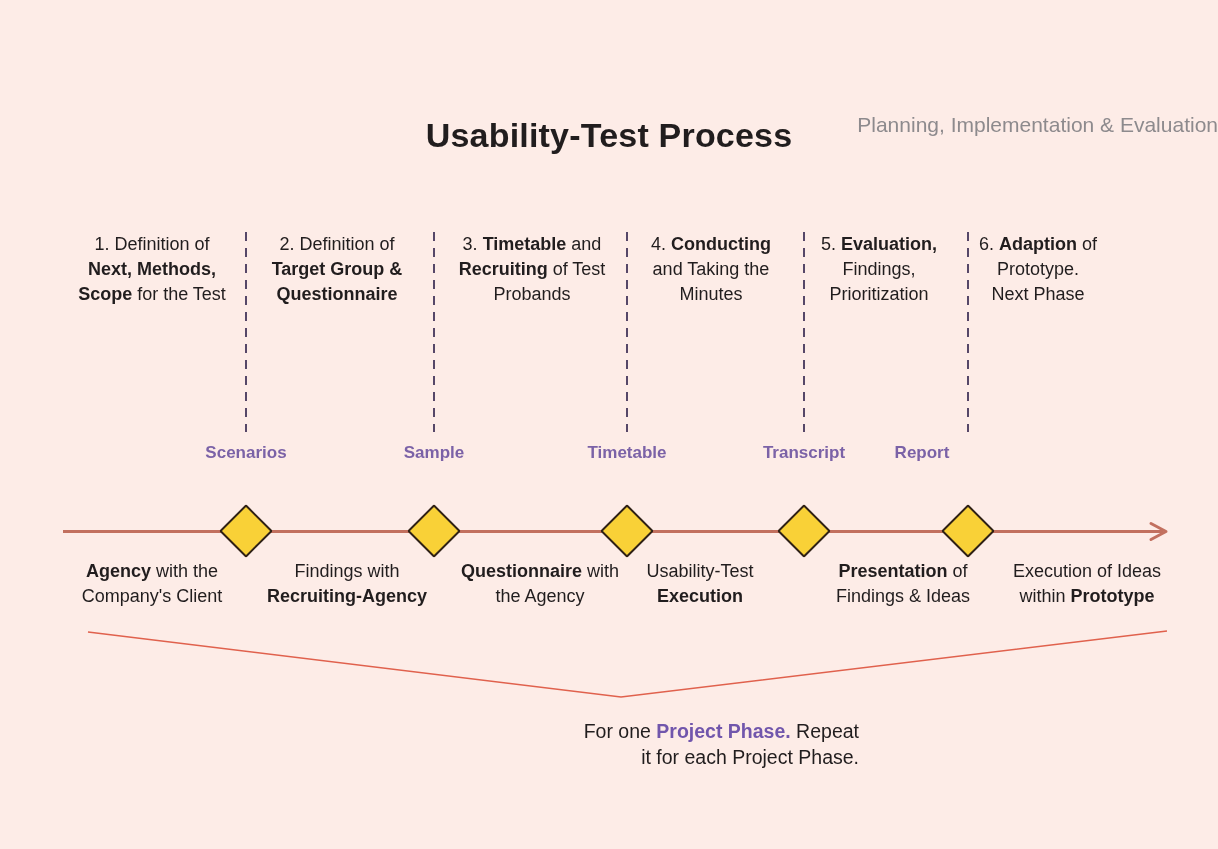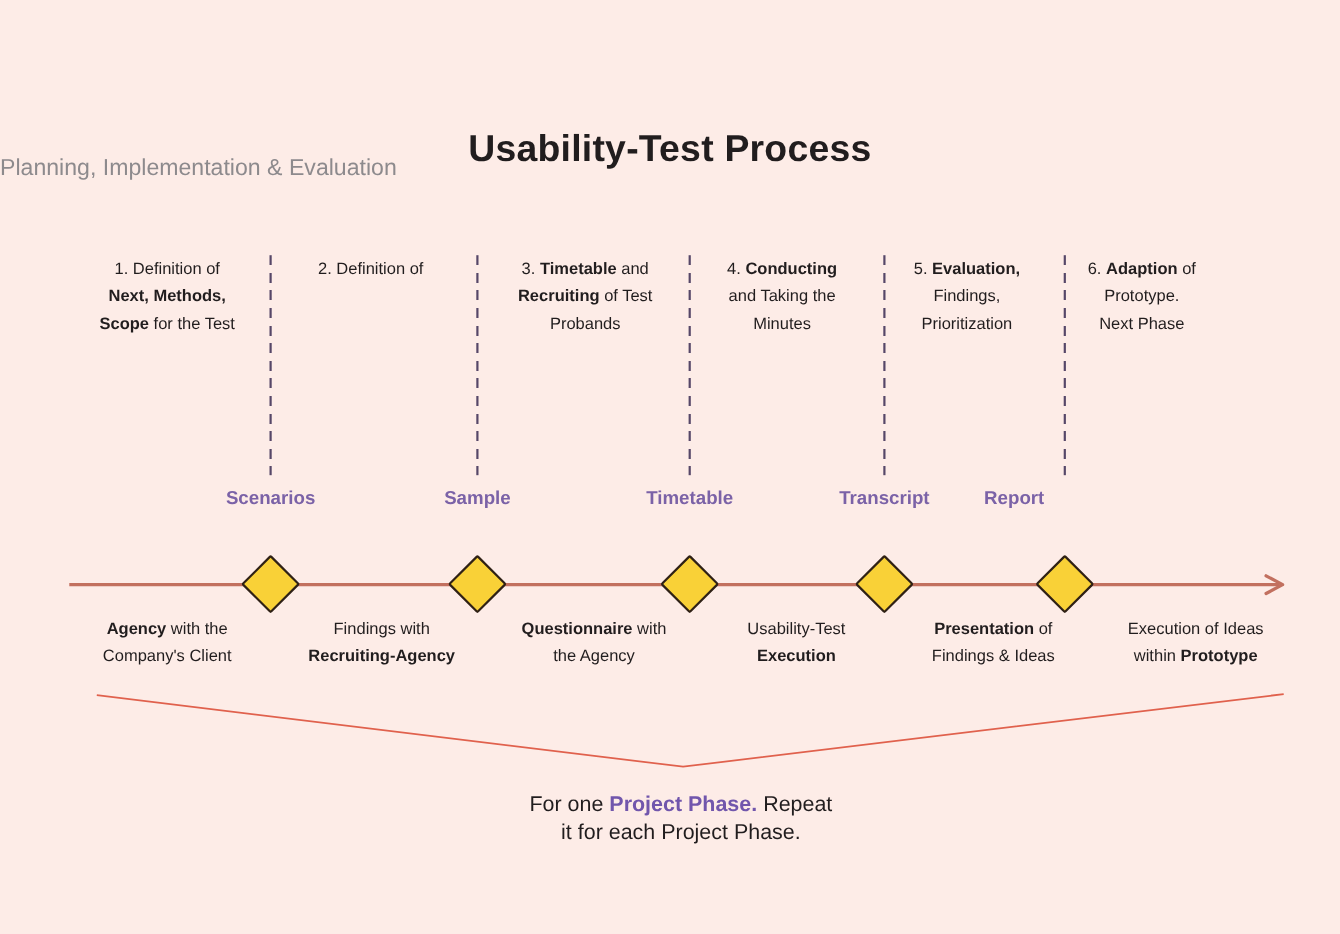--- a/index.html
+++ b/index.html
@@ -17,29 +17,29 @@
     color:var(--text,#211d1e);
   }
   .title{
     position:absolute;left:0;top:80px;width:1218px;
     text-align:center;
     font-size:34px;font-weight:700;letter-spacing:.2px;
     color:var(--text,#211d1e);
     margin-top:36px;
   }
   .subtitle{
-    position:absolute;left:0;top:141px;width:1218px;
-    text-align:left;
+    position:absolute;left:0;top:113px;width:1218px;
+    text-align:right;
     font-size:21px;font-weight:400;
     color:var(--subtitle,#8d8a8d);
   }
   .phase,.deliverable{
     position:absolute;
     text-align:center;
-    font-size:15px;line-height:25px;font-weight:400;
+    font-size:18px;line-height:25px;font-weight:400;
     white-space:pre-line;
   }
   .phase{top:232px;width:200px;}
   .deliverable{top:559px;width:224px;}
   .b{font-weight:700;}
   .pp{color:var(--note-purple,#7156ac);}
   .separator{
     position:absolute;top:232px;width:2px;height:200px;
     background:repeating-linear-gradient(to bottom,var(--dash,#564768) 0 9px,transparent 9px 16px);
   }
@@ -52,21 +52,21 @@
   .diamond{
     position:absolute;top:512px;width:38px;height:38px;
     box-sizing:border-box;
     background:var(--diamond-fill,#f9d137);
     border:2.5px solid var(--diamond-border,#2f2115);
     transform:rotate(45deg);
     border-radius:2px;
   }
   .note{
     position:absolute;left:379px;top:718px;width:480px;
-    text-align:center;
+    text-align:right;
     font-size:19.5px;line-height:26px;
     white-space:pre-line;
     color:var(--text,#211d1e);
   }
   .note .pp{font-weight:700;}
   svg.layer{position:absolute;left:0;top:0;pointer-events:none;}
 </style>
 </head>
 <body>
 
@@ -79,21 +79,22 @@
     <path d="M63 531.5 H1163" fill="none" stroke-width="3" class="stroke-timeline" stroke="#c2705f"></path>
     <path d="M1151 523.5 L1166 531.5 L1151 539.5" fill="none" stroke-width="3" stroke-linecap="round" stroke-linejoin="round" class="stroke-timeline" stroke="#c2705f"></path>
     <path d="M88 632 L621 697 L1167 631" fill="none" stroke-width="1.6" class="stroke-bracket" stroke="#e0614d"></path>
   </svg>
 
   <div id="phases">
       <div class="phase" style="left: 52px;"><span>1. Definition of
 </span><span class="b">Next, Methods,</span><span>
 </span><span class="b">Scope</span><span> for the Test</span></div>
       <div class="phase" style="left: 237px;"><span>2. Definition of
-</span></div>
+</span><span class="b">Target Group &amp;
+Questionnaire</span></div>
       <div class="phase" style="left: 432px;"><span>3. </span><span class="b">Timetable</span><span> and
 </span><span class="b">Recruiting</span><span> of Test
 Probands</span></div>
       <div class="phase" style="left: 611px;"><span>4. </span><span class="b">Conducting</span><span>
 and Taking the
 Minutes</span></div>
       <div class="phase" style="left: 779px;"><span>5. </span><span class="b">Evaluation,</span><span>
 Findings,
 Prioritization</span></div>
       <div class="phase" style="left: 938px;"><span>6. </span><span class="b">Adaption</span><span> of
@@ -119,21 +120,21 @@
       <div class="milestone-label" style="left: 837px;">Report</div>
       <div class="diamond" style="left: 949px;"></div>
     </div>
   <div id="deliverables">
       <div class="deliverable" style="left: 40px;"><span class="b">Agency</span><span> with the
 Company's Client</span></div>
       <div class="deliverable" style="left: 235px;"><span>Findings with
 </span><span class="b">Recruiting-Agency</span></div>
       <div class="deliverable" style="left: 428px;"><span class="b">Questionnaire</span><span> with
 the Agency</span></div>
-      <div class="deliverable" style="left: 612px;"><span>Usability-Test
+      <div class="deliverable" style="left: 588px;"><span>Usability-Test
 </span><span class="b">Execution</span></div>
       <div class="deliverable" style="left: 791px;"><span class="b">Presentation</span><span> of
 Findings &amp; Ideas</span></div>
       <div class="deliverable" style="left: 975px;"><span>Execution of Ideas
 within </span><span class="b">Prototype</span></div>
     </div>
 
   <div class="note"><span>For one </span><span class="b pp">Project Phase.</span><span> Repeat
 it for each Project Phase.</span></div>
 </div>

